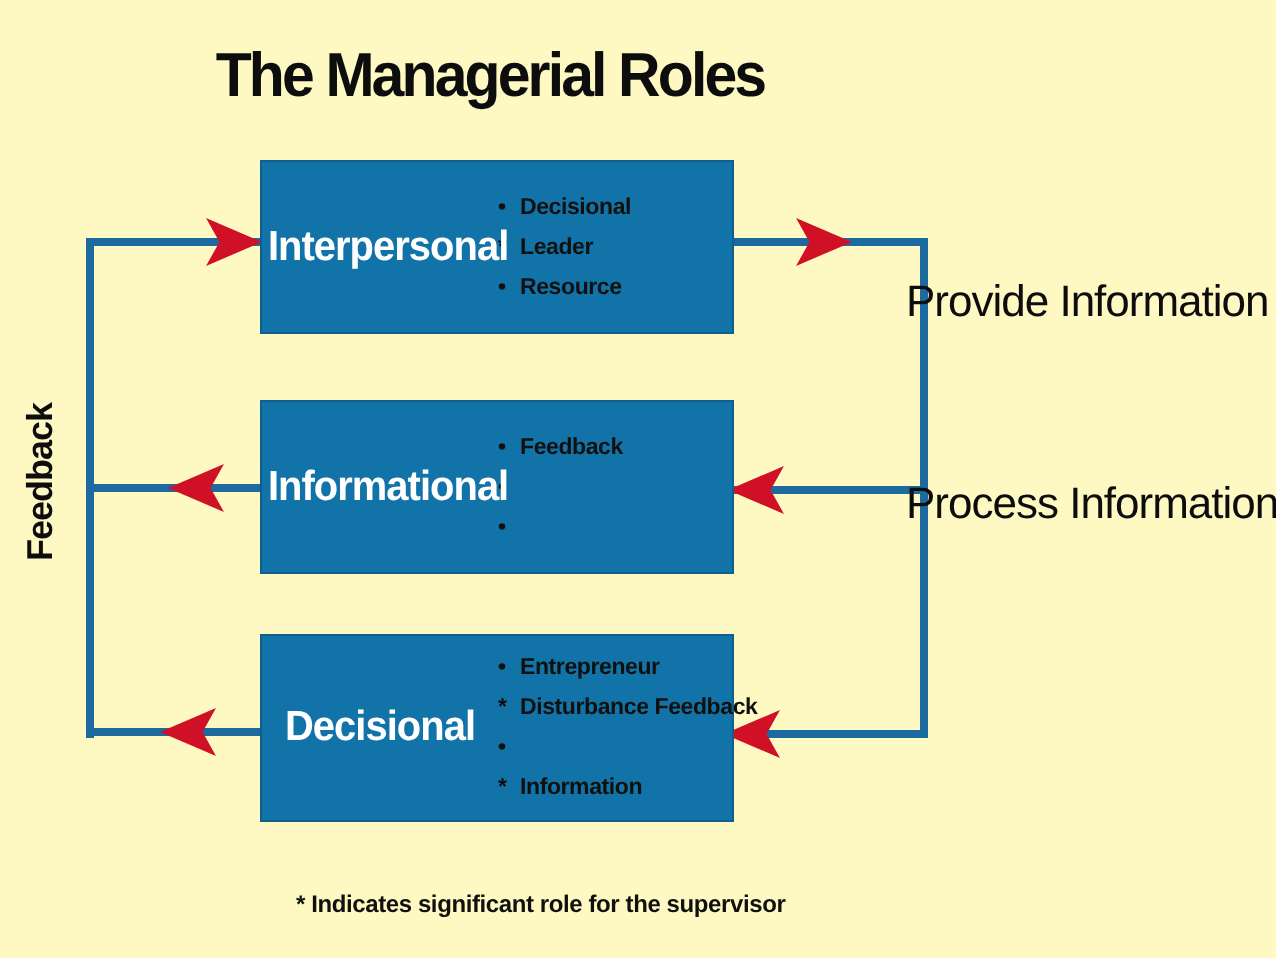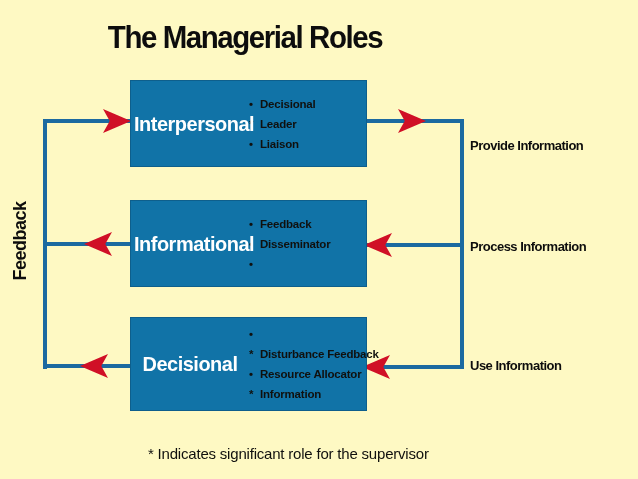--- a/index.html
+++ b/index.html
@@ -47,27 +47,27 @@
     flex:none;
   }
   .box-items{flex:1;padding-right:4px;}
   .item{
     display:flex;align-items:baseline;
     font-size:11.5px;font-weight:bold;color:#10100e;
     line-height:20px;letter-spacing:-0.2px;white-space:nowrap;
   }
   .item .marker{width:11px;flex:none;}
   .right-label{
-    position:absolute;left:470px;
-    font-size:13px;font-weight:bold;color:#0d0d0d;
+    position:absolute;left:453px;
+    font-size:22px;font-weight:normal;color:#0d0d0d;
     letter-spacing:-0.5px;white-space:nowrap;
   }
   .footnote{
     position:absolute;left:148px;top:445px;
-    font-size:15px;font-weight:normal;color:#10100e;
+    font-size:12px;font-weight:bold;color:#10100e;
     letter-spacing:-0.2px;
   }
 </style>
 </head>
 <body>
 
 <div class="slide">
 
   <div class="title">The Managerial Roles</div>
 
@@ -96,62 +96,60 @@
       <div class="item">
           <span class="marker">•</span>
           <span>Decisional</span>
         </div>
       <div class="item">
           <span class="marker">*</span>
           <span>Leader</span>
         </div>
       <div class="item">
           <span class="marker">•</span>
-          <span>Liaison</span>
+          <span>Resource</span>
         </div>
     </div>
   </div>
 
   <div class="box" style="top:200px;height:87px;">
     <div class="box-label">Informational</div>
     <div class="box-items">
       <div class="item">
           <span class="marker">•</span>
           <span>Feedback</span>
         </div>
       <div class="item">
           <span class="marker">•</span>
-          <span>Disseminator</span>
         </div>
       <div class="item">
           <span class="marker">•</span>
         </div>
     </div>
   </div>
 
   <div class="box" style="top:317px;height:94px;">
     <div class="box-label">Decisional</div>
     <div class="box-items">
       <div class="item">
           <span class="marker">•</span>
+          <span>Entrepreneur</span>
         </div>
       <div class="item">
           <span class="marker">*</span>
           <span>Disturbance Feedback</span>
         </div>
       <div class="item">
           <span class="marker">•</span>
-          <span>Resource Allocator</span>
         </div>
       <div class="item">
           <span class="marker">*</span>
           <span>Information</span>
         </div>
     </div>
   </div>
 
   <div class="right-label" style="top:138px;">Provide Information</div>
   <div class="right-label" style="top:239px;">Process Information</div>
-  <div class="right-label" style="top:358px;">Use Information</div>
 
   <div class="footnote">* Indicates significant role for the supervisor</div>
 
 </div>
 
 </body></html>

